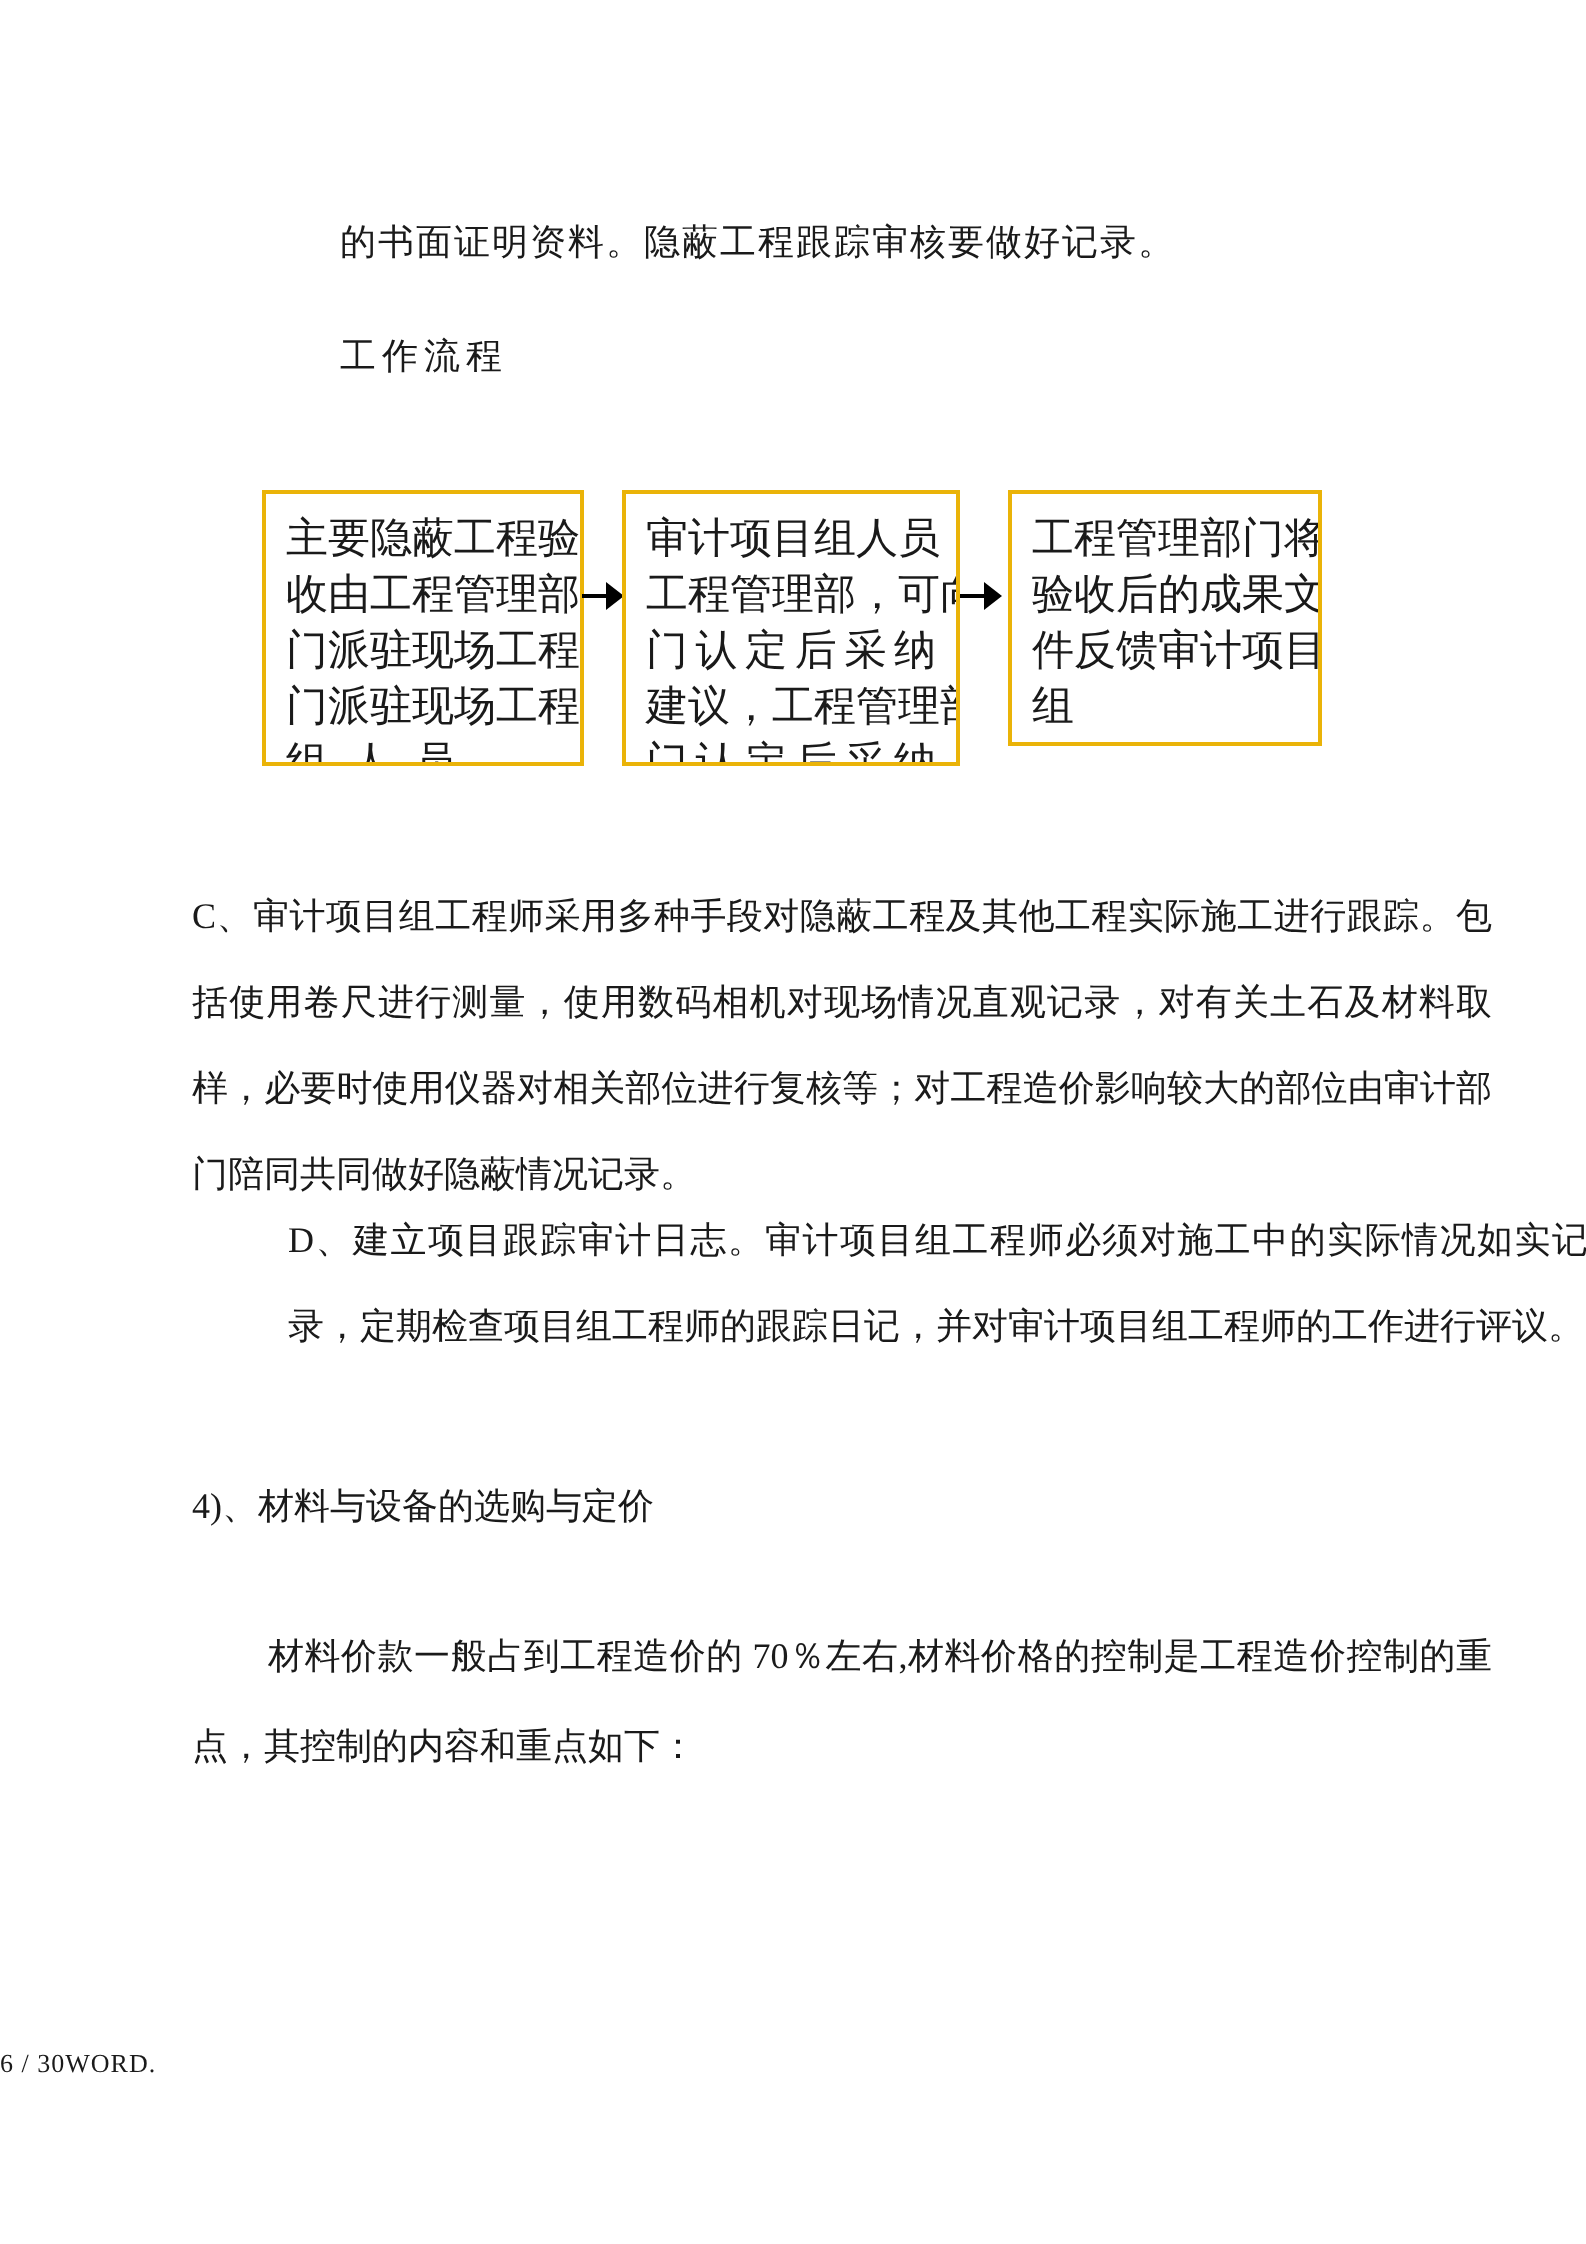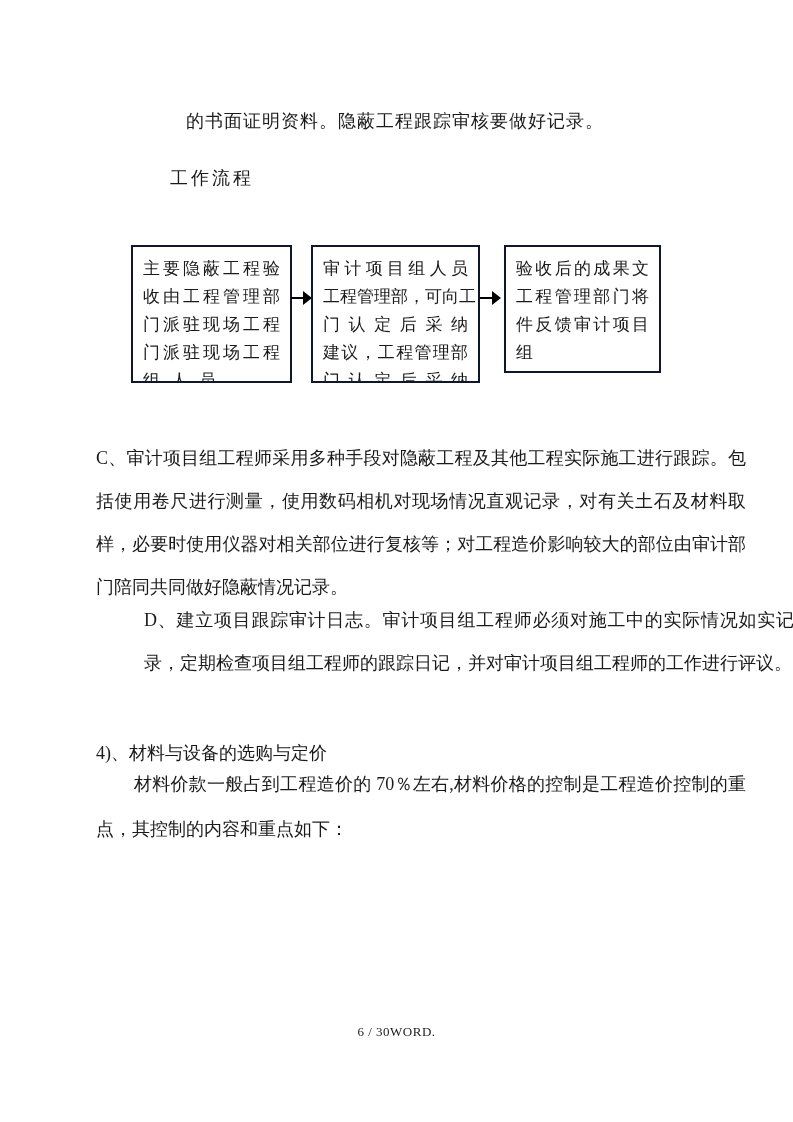--- a/index.html
+++ b/index.html
@@ -6,35 +6,35 @@
   .page {
     position:relative;
     width:793px; height:1122px;
     background:#ffffff;
     font-family:"Liberation Serif","DejaVu Serif",serif;
     color:#1a1a1a;
     overflow:hidden;
   }
   .intro {
     position:absolute; left:170px; top:108px; width:560px;
-    font-size:18px; line-height:26px; letter-spacing:1px;margin-left:16px;
+    font-size:18px; line-height:26px; letter-spacing:1px;
   }
   .flow-title {
     position:absolute; left:170px; top:165px;
     font-size:18px; line-height:26px; letter-spacing:3px;
   }
   .flowchart { position:absolute; left:0; top:0; width:793px; height:400px; }
   .fbox {
     position:absolute;
-    border:2px solid #0f172a;
+    border:2px solid #eab308;
     background:#fff;
     box-sizing:border-box;
     overflow:hidden;
     padding:8px 10px 0 10px;
-    font-size:17px;
+    font-size:21px;
   }
   .fbox .fline {
     line-height:28px;
     text-align:justify;
     text-align-last:justify;
     white-space:nowrap;
   }
   .fbox .fline.nojust {
     text-align-last:left;
     letter-spacing:11px;
@@ -53,25 +53,25 @@
     font-size:18px; line-height:43px;
     text-align:justify;
     margin:0;
   }
   .para-c { top:437px; }
   .para-d { top:599px;margin-left:48px; }
   .heading4 {
     position:absolute; left:96px; top:732px;
     font-size:18px; line-height:43px; margin:0;
   }
-  .para-material { top:762px; line-height:45px; text-indent:38px; }
+  .para-material { top:806px; line-height:45px; text-indent:38px; }
   .para-item1   { top:898px; line-height:45px; text-indent:34px; }
   .footer {
     position:absolute; left:0; top:1024px; width:793px;
-    text-align:center; font-size:13px; letter-spacing:0.5px;
+    text-align:left; font-size:13px; letter-spacing:0.5px;
   }
 </style>
 </head>
 <body>
 
 <div class="page">
 
   <div class="intro">的书面证明资料。隐蔽工程跟踪审核要做好记录。</div>
 
   <div class="flow-title">工作流程</div>
@@ -98,22 +98,22 @@
       <div class="fline">建议，工程管理部</div>
       <div class="fline">门认定后采纳</div>
     </div>
 
     <div class="arrow arrow2">
       <span class="shaft"></span>
       <span class="head"></span>
     </div>
 
     <div class="fbox box3">
+      <div class="fline">工程管理部门将</div>
       <div class="fline">验收后的成果文</div>
-      <div class="fline">工程管理部门将</div>
       <div class="fline">件反馈审计项目</div>
       <div class="fline nojust">组</div>
     </div>
 
   </div>
 
   <p class="body-para para-c">C、审计项目组工程师采用多种手段对隐蔽工程及其他工程实际施工进行跟踪。包括使用卷尺进行测量，使用数码相机对现场情况直观记录，对有关土石及材料取样，必要时使用仪器对相关部位进行复核等；对工程造价影响较大的部位由审计部门陪同共同做好隐蔽情况记录。</p>
 
   <p class="body-para para-d">D、建立项目跟踪审计日志。审计项目组工程师必须对施工中的实际情况如实记录，定期检查项目组工程师的跟踪日记，并对审计项目组工程师的工作进行评议。</p>
 

